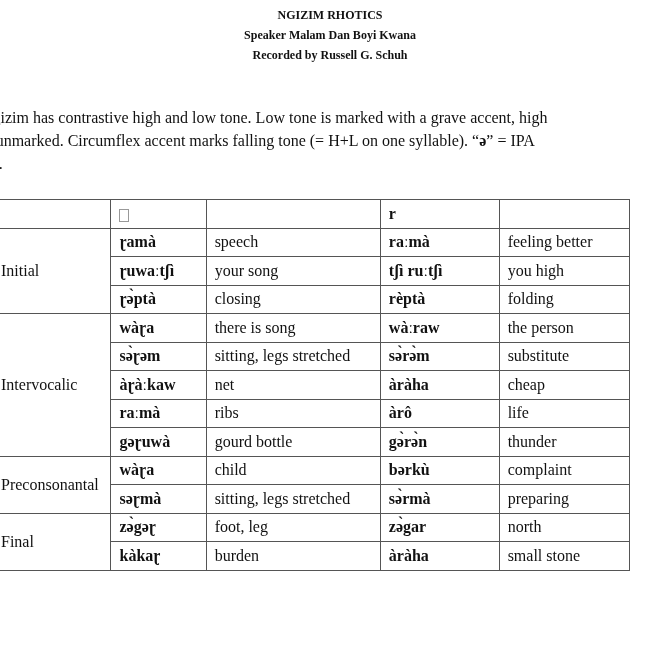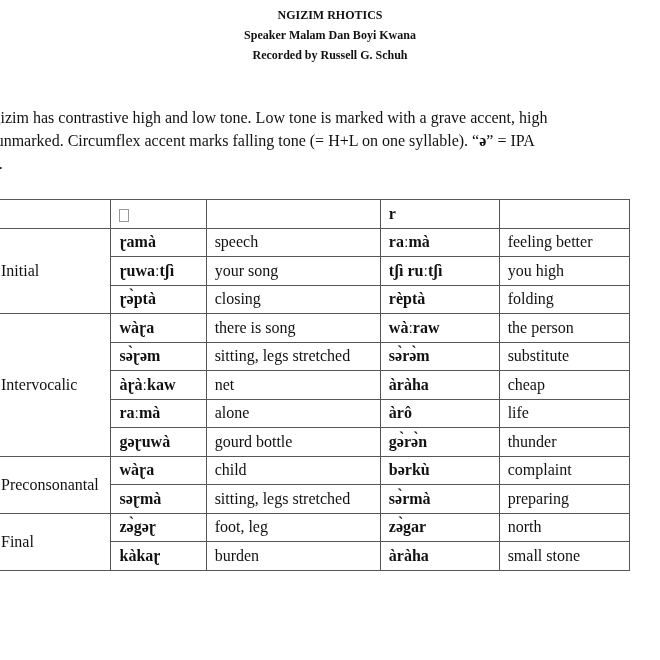--- a/index.html
+++ b/index.html
@@ -134,21 +134,21 @@
         <td>substitute</td>
       </tr>
       <tr>
         <td class="form">àɽàːkaw</td>
         <td>net</td>
         <td class="form">àràha</td>
         <td>cheap</td>
       </tr>
       <tr>
         <td class="form">raːmà</td>
-        <td>alone</td>
+        <td>ribs</td>
         <td class="form">àrô</td>
         <td>life</td>
       </tr>
       <tr>
         <td class="form">gəɽuwà</td>
         <td>gourd bottle</td>
         <td class="form">gə̀rə̀n</td>
         <td>thunder</td>
       </tr>
       <tr>

